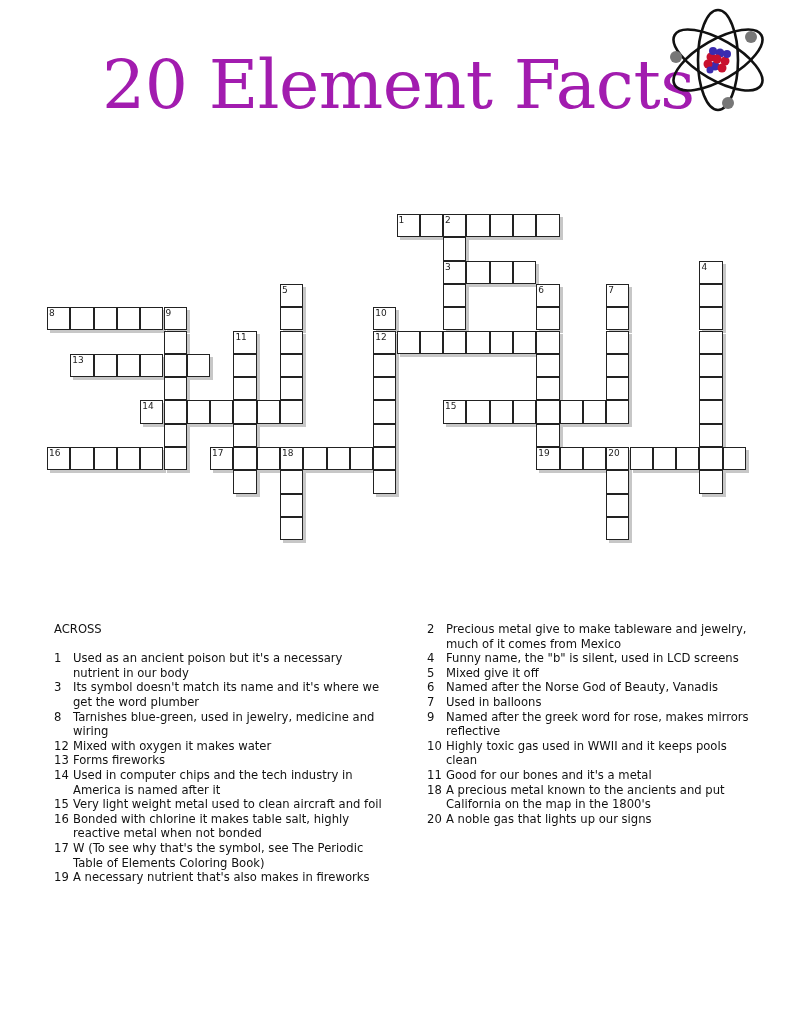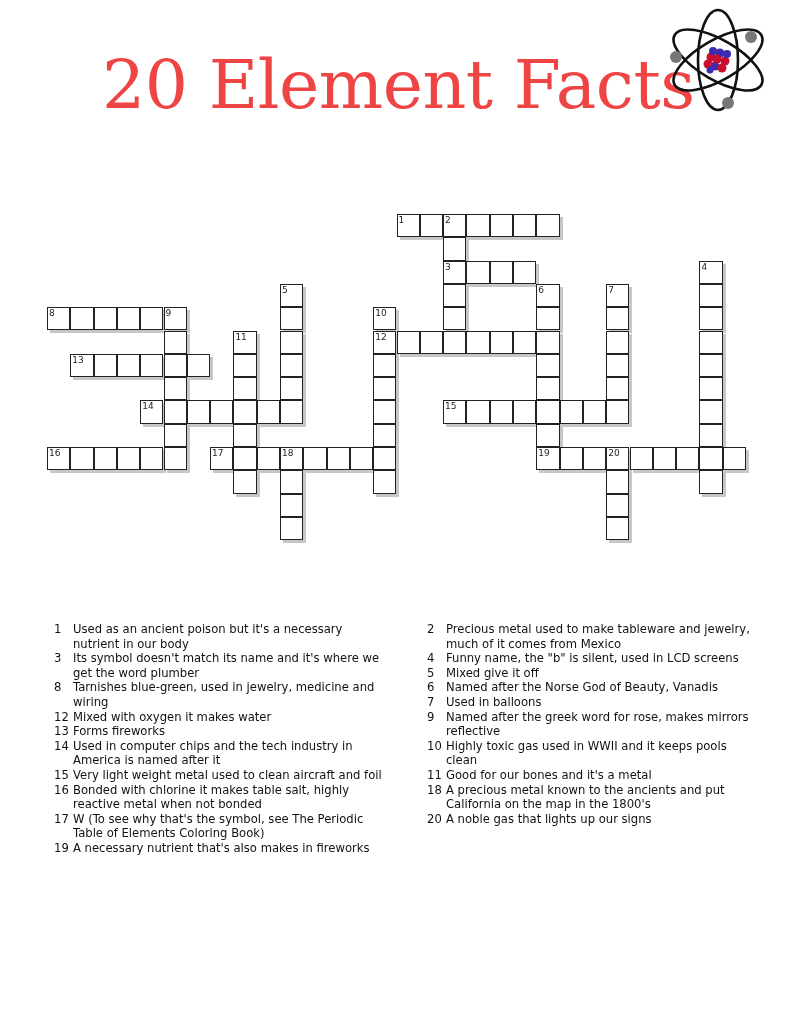--- a/index.html
+++ b/index.html
@@ -1,17 +1,17 @@
 <!DOCTYPE html>
 <html><head>
 <meta charset="utf-8">
 <style>
   html, body { margin:0; padding:0; background:#ffffff; }
   body { width:792px; height:1024px; position:relative; overflow:hidden; font-family:"DejaVu Sans", sans-serif; color:#111; }
-  .title { position:absolute; left:102px; top:40px; font-family:"DejaVu Serif", serif; font-size:68px; line-height:90px; color:#ef4444; letter-spacing:-0.5px; white-space:nowrap; }
+  .title { position:absolute; left:102px; top:40px; font-family:"DejaVu Serif", serif; font-size:68px; line-height:90px; color:#a21caf; letter-spacing:-0.5px; white-space:nowrap; }
   .atom { position:absolute; left:660px; top:6px; width:116px; height:108px; }
   .grid { position:absolute; left:0; top:0; width:792px; height:560px; }
   .cell { position:absolute; width:23.3px; height:23.3px; box-sizing:border-box; border:1.6px solid #222; background:#fff; box-shadow:3px 3px 0 rgba(0,0,0,0.22); }
   .cell-top { position:absolute; width:23.3px; height:23.3px; box-sizing:border-box; border:1.6px solid #222; background:#fff; }
   .num { position:absolute; left:1px; top:0px; font-size:9px; line-height:10px; color:#222; font-family:"DejaVu Sans", sans-serif; }
   .clues { position:absolute; top:622px; font-size:11.6px; line-height:14.6px; color:#111; }
   .clues.across { left:54px; width:330px; }
   .clues.down { left:427px; width:330px; }
   .clue-head { margin-bottom:14.6px; }
   .clue { display:flex; }
@@ -315,20 +315,21 @@
     <div class="cell-top" style="left: 629.5px; top: 447px;"></div>
     <div class="cell-top" style="left: 652.8px; top: 447px;"></div>
     <div class="cell-top" style="left: 676.1px; top: 447px;"></div>
     <div class="cell-top" style="left: 722.7px; top: 447px;"></div>
     <div class="cell-top" style="left: 606.2px; top: 470.3px;"></div>
     <div class="cell-top" style="left: 606.2px; top: 493.6px;"></div>
     <div class="cell-top" style="left: 606.2px; top: 516.9px;"></div>
   </div>
 
 <div class="clues across">
+  <div class="clue-head">ACROSS</div>
   <div id="across-list">
       <div class="clue">
         <span class="cn">1</span>
         <span class="ct">Used as an ancient poison but it's a necessary nutrient in our body</span>
       </div>
       <div class="clue">
         <span class="cn">3</span>
         <span class="ct">Its symbol doesn't match its name and it's where we get the word plumber</span>
       </div>
       <div class="clue">
@@ -363,21 +364,21 @@
         <span class="cn">19</span>
         <span class="ct">A necessary nutrient that's also makes in fireworks</span>
       </div>
     </div>
 </div>
 
 <div class="clues down">
   <div id="down-list">
       <div class="clue">
         <span class="cn">2</span>
-        <span class="ct">Precious metal used to make tableware and jewelry, much of it comes from Mexico</span>
+        <span class="ct">Precious metal give to make tableware and jewelry, much of it comes from Mexico</span>
       </div>
       <div class="clue">
         <span class="cn">4</span>
         <span class="ct">Funny name, the "b" is silent, used in LCD screens</span>
       </div>
       <div class="clue">
         <span class="cn">5</span>
         <span class="ct">Mixed give it off</span>
       </div>
       <div class="clue">

